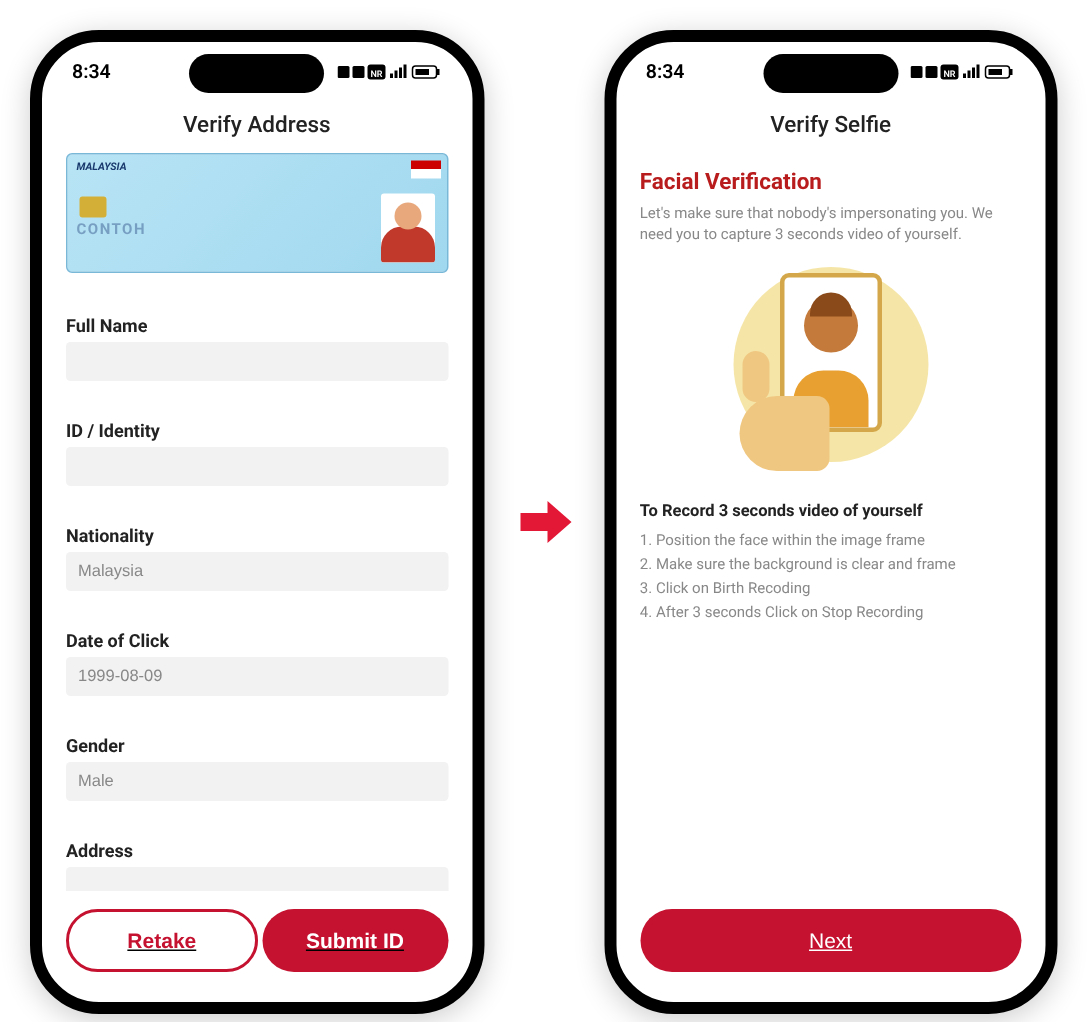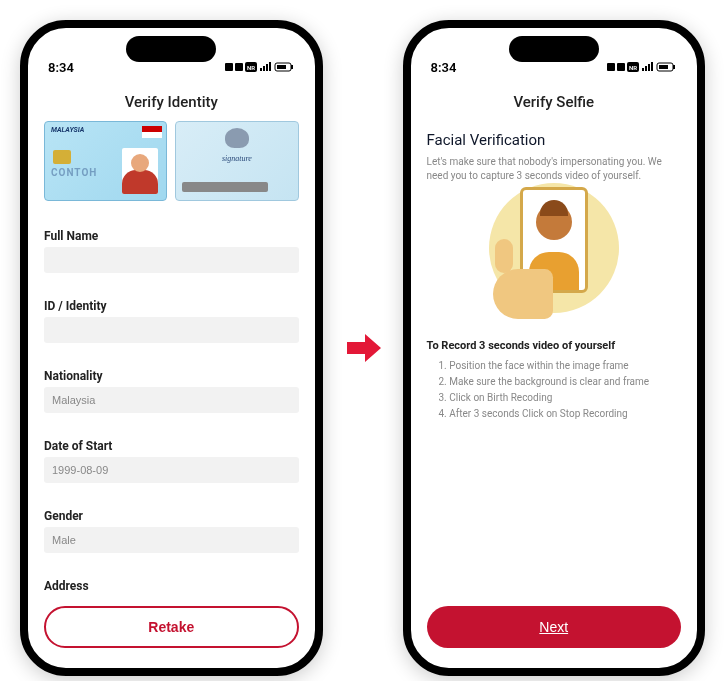--- a/index.html
+++ b/index.html
@@ -37,21 +37,20 @@
   }
   .status-bar {
     height: 40px;
     display: flex;
     justify-content: space-between;
     align-items: center;
     padding: 0 20px;
     font-size: 13px;
     font-weight: 600;
     color: #000;
-    margin-top: 19px;
   }
   .status-icons {
     display: flex;
     gap: 4px;
     align-items: center;
     font-size: 11px;
   }
   .page-title {
     text-align: center;
     font-size: 15px;
@@ -201,20 +200,21 @@
     border-radius: 3px;
     height: 26px;
     padding: 0 8px;
     font-size: 11px;
     color: #888;
   }
   .bottom-bar {
     display: flex;
     gap: 3px;
     padding: 12px 16px 20px;
+    text-decoration: underline;
   }
   .btn {
     flex: 1;
     height: 42px;
     border-radius: 22px;
     font-size: 14px;
     font-weight: 700;
     border: none;
     cursor: pointer;
     display: flex;
@@ -232,28 +232,29 @@
   }
   .arrow {
     color: #e31837;
     font-size: 40px;
     display: flex;
     align-items: center;
   }
   
   .section-heading {
     font-size: 15px;
-    font-weight: 400;
-    color: #0f172a;
+    font-weight: 700;
+    color: #b91c1c;
     margin-bottom: 6px;
   }
   .section-desc {
     font-size: 10px;
     color: #888;
     line-height: 1.4;
+    margin-bottom: 14px;
   }
   .illus-wrap {
     display: flex;
     justify-content: center;
     margin-bottom: 16px;
   }
   .illus {
     width: 130px;
     height: 130px;
     background: #f5e6a8;
@@ -320,21 +321,20 @@
     font-size: 11px;
     font-weight: 700;
     color: #222;
     margin-bottom: 6px;
     margin-top: 10px;
   }
   .steps {
     font-size: 10px;
     color: #888;
     line-height: 1.6;
-    margin-left: 12px;
   }
   .next-wrap {
     padding: 12px 16px 20px;
   }
   .btn-next {
     width: 100%;
     height: 42px;
     border-radius: 22px;
     background: #c41230;
     color: #fff;
@@ -357,63 +357,59 @@
           <rect x="10" y="2" width="8" height="8" rx="1" fill="#000"></rect>
           <rect x="20" y="1" width="12" height="10" rx="2" fill="#000"></rect>
           <text x="26" y="9" font-size="6" fill="#fff" text-anchor="middle">NR</text>
           <path d="M35 10 L35 7 L37 7 L37 10 M38 10 L38 5 L40 5 L40 10 M41 10 L41 3 L43 3 L43 10 M44 10 L44 1 L46 1 L46 10" fill="#000"></path>
           <rect x="50" y="2" width="16" height="8" rx="2" fill="none" stroke="#000"></rect>
           <rect x="52" y="4" width="9" height="4" fill="#000"></rect>
           <rect x="66" y="4" width="2" height="4" fill="#000"></rect>
         </svg>
     </span>
   </div>
-  <div class="page-title">Verify Identity</div>
+  <div class="page-title">Verify Address</div>
   <div class="content">
     <div class="id-cards">
       <div class="id-card id-front">
         <div class="id-flag"></div>
         <div class="id-chip"></div>
         <div class="id-photo"></div>
         <div class="id-watermark">CONTOH</div>
       </div>
-      <div class="id-card id-back">
-        <div class="id-back-emblem"></div>
-        <div class="id-back-sig">signature</div>
-        <div class="id-back-strip"></div>
-      </div>
     </div>
 
     <div class="form-group">
       <label class="form-label">Full Name</label>
       <input class="form-input" value="" style="">
     </div>
     <div class="form-group">
       <label class="form-label">ID / Identity</label>
       <input class="form-input" value="" style="">
     </div>
     <div class="form-group">
       <label class="form-label">Nationality</label>
       <input class="form-input" value="Malaysia" style="">
     </div>
     <div class="form-group">
-      <label class="form-label">Date of Start</label>
+      <label class="form-label">Date of Click</label>
       <input class="form-input" value="1999-08-09" style="">
     </div>
     <div class="form-group">
       <label class="form-label">Gender</label>
       <input class="form-input" value="Male" style="">
     </div>
     <div class="form-group">
       <label class="form-label">Address</label>
       <input class="form-input" value="" style="">
     </div>
   </div>
   <div class="bottom-bar">
     <button class="btn btn-outline">Retake</button>
+    <button class="btn btn-primary">Submit ID</button>
   </div>
 </div>
 
 <div class="arrow">
   <svg width="40" height="40" viewBox="0 0 40 40">
       <path d="M4 14 L22 14 L22 6 L38 20 L22 34 L22 26 L4 26 Z" fill="#e31837"></path>
     </svg>
 </div>
 
 <div class="phone">

